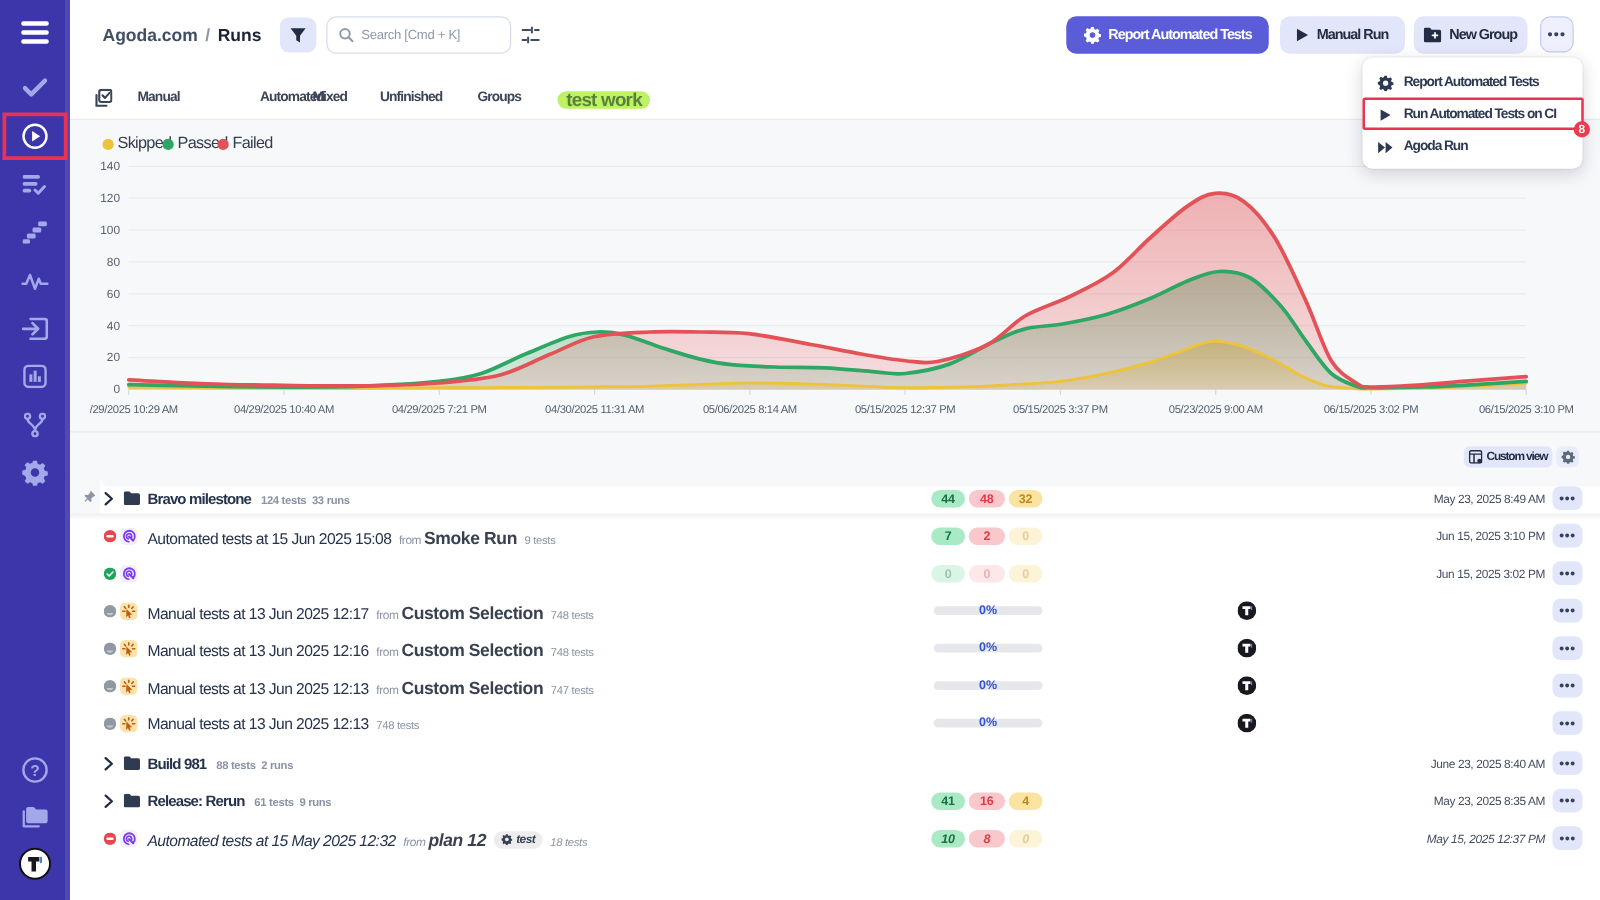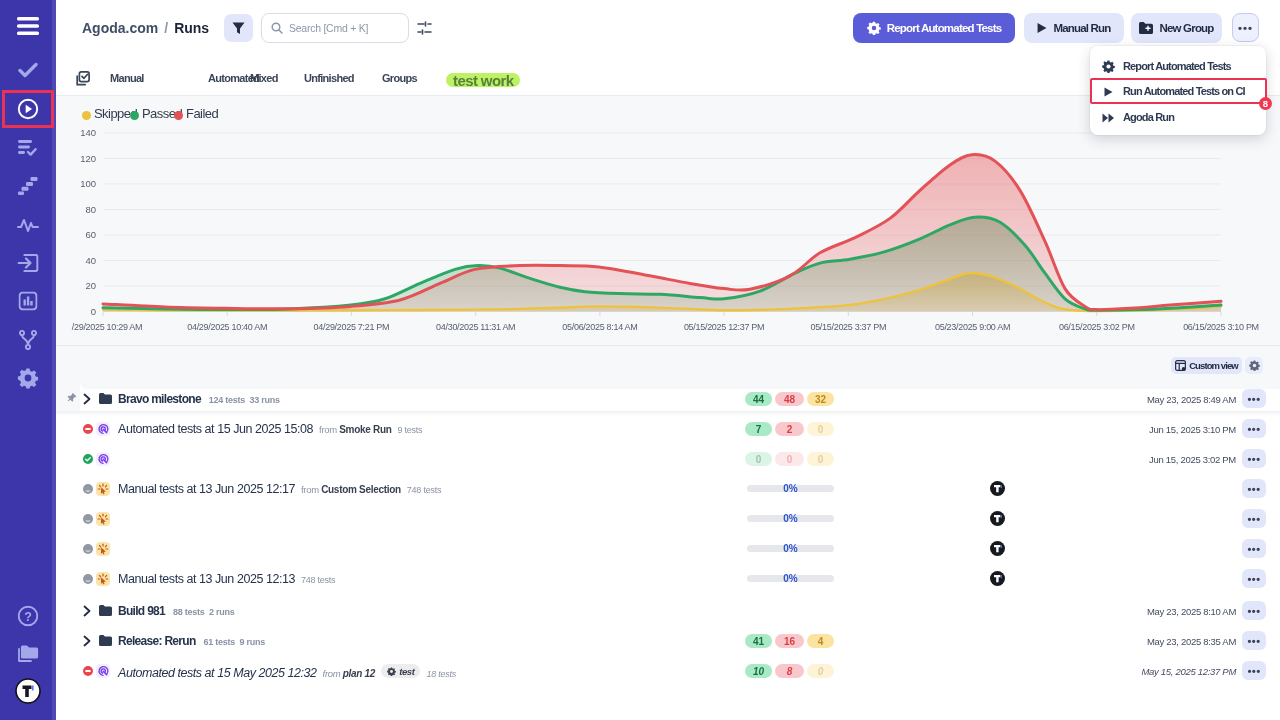--- a/index.html
+++ b/index.html
@@ -46,21 +46,21 @@
 
 #table { position:absolute; left:56px; top:382px; width:1224px; height:338px; background:#fff; }
 #tbl-greyL { position:absolute; left:0; top:0; width:24px; height:29px; background:#f7f8fa; }
 #tbl-greyT { position:absolute; left:24px; top:0; width:1200px; height:7px; background:#f7f8fa; border-bottom-left-radius:8px; }
 #row1shadow { position:absolute; left:0; top:29px; width:1224px; height:5px; background:linear-gradient(rgba(30,40,60,0.07), rgba(30,40,60,0)); }
 .row { position:absolute; left:0; width:1224px; height:30px; }
 .row .title { position:absolute; left:62px; top:8px; font-size:12.5px; color:#26334d; letter-spacing:-0.45px; white-space:nowrap; }
 .row .title.grp { font-weight:bold; font-size:12px; letter-spacing:-0.7px; }
 .small { font-size:9px; color:#8a93a5; letter-spacing:-0.25px; }
 .frm { font-size:9.5px; color:#8a93a5; letter-spacing:-0.3px; }
-.frm b { color:#39404f; font-size:10px; }
+.frm b { color:#39404f; font-size:14px; }
 .date { position:absolute; right:44px; top:10px; font-size:9.5px; color:#434c60; letter-spacing:-0.3px; text-align:right; }
 .dots3 { position:absolute; left:1186px; top:5px; width:24px; height:19px; background:#e2e6fa; border-radius:6px; color:#39415a; font-weight:bold; font-size:11px; letter-spacing:.5px; display:flex; align-items:center; justify-content:center; }
 .pill { position:absolute; top:8px; height:14px; border-radius:7px; font-size:10px; font-weight:bold; display:flex; align-items:center; justify-content:center; }
 .pg { left:689px; width:27px; background:#a9e9c6; color:#17703f; }
 .pr { left:719px; width:29px; background:#f9c8cc; color:#dc3d45; }
 .py { left:751px; width:27px; background:#fbe3a2; color:#bd8a1a; }
 .faded { opacity:.42; }
 .pbar { position:absolute; left:691px; top:11px; width:87px; height:7px; background:#e6e7eb; border-radius:3.5px; }
 .pct { position:absolute; left:691px; top:9px; width:87px; text-align:center; font-size:10px; font-weight:bold; color:#2f54cf; }
 .pct span { padding:0 2px; }
@@ -243,20 +243,21 @@
         <rect x="0" y="0" width="14" height="14" rx="4" fill="#fbe3ac"></rect>
         <g stroke="#c25a12" stroke-width="1.2" stroke-linecap="round">
           <path d="M7 2.2v1.8"></path>
           <path d="M10.6 3.4l-1.2 1.4"></path>
           <path d="M11.8 7h-1.8"></path>
           <path d="M3.4 3.4l1.2 1.4"></path>
           <path d="M2.2 7h1.8"></path>
         </g>
         <path d="M5.2 5.2l4.6 4.6-2.2.2 1 2-1.2.5-1-2.1-1.5 1.6z" fill="#c25a12"></path>
       </svg>
+      <span class="title">Manual tests at 13 Jun 2025 12:16&nbsp; <span class="frm">from <b>Custom Selection</b></span>&nbsp;&nbsp;<span class="small">748 tests</span></span>
       <span class="pbar"></span>
       <span class="pct"><span>0%</span></span>
       <svg class="abs ticon" width="15" height="15" viewBox="0 0 15 15">
         <circle cx="7.5" cy="7.5" r="7.5" fill="#17191f"></circle>
         <path fill="#fff" d="M4 4h6.4v2.2H8.6v5H6.2v-5H4z"></path>
         <rect x="10.7" y="4" width="1.1" height="3.1" fill="#4f7df0"></rect>
       </svg>
       <span class="dots3">•••</span>
     </div>
 <div class="row" style="top:152px;">
@@ -268,20 +269,21 @@
         <rect x="0" y="0" width="14" height="14" rx="4" fill="#fbe3ac"></rect>
         <g stroke="#c25a12" stroke-width="1.2" stroke-linecap="round">
           <path d="M7 2.2v1.8"></path>
           <path d="M10.6 3.4l-1.2 1.4"></path>
           <path d="M11.8 7h-1.8"></path>
           <path d="M3.4 3.4l1.2 1.4"></path>
           <path d="M2.2 7h1.8"></path>
         </g>
         <path d="M5.2 5.2l4.6 4.6-2.2.2 1 2-1.2.5-1-2.1-1.5 1.6z" fill="#c25a12"></path>
       </svg>
+      <span class="title">Manual tests at 13 Jun 2025 12:13&nbsp; <span class="frm">from <b>Custom Selection</b></span>&nbsp;&nbsp;<span class="small">747 tests</span></span>
       <span class="pbar"></span>
       <span class="pct"><span>0%</span></span>
       <svg class="abs ticon" width="15" height="15" viewBox="0 0 15 15">
         <circle cx="7.5" cy="7.5" r="7.5" fill="#17191f"></circle>
         <path fill="#fff" d="M4 4h6.4v2.2H8.6v5H6.2v-5H4z"></path>
         <rect x="10.7" y="4" width="1.1" height="3.1" fill="#4f7df0"></rect>
       </svg>
       <span class="dots3">•••</span>
     </div>
 <div class="row" style="top:182px;">
@@ -311,21 +313,21 @@
       <span class="dots3">•••</span>
     </div>
 <div class="row" style="top:214px;">
       <svg class="abs" style="left:27px;top:9px;" width="8" height="12" viewBox="0 0 8 12">
         <path d="M1.5 1.5L6.5 6l-5 4.5" fill="none" stroke="#222c3f" stroke-width="1.8" stroke-linecap="round" stroke-linejoin="round"></path>
       </svg>
       <svg class="abs" style="left:43px;top:9px;" width="13" height="11" viewBox="0 0 13 11">
         <path fill="#2f3b50" d="M0 1.5A1.5 1.5 0 0 1 1.5 0h3l1.4 1.6h5.6A1.5 1.5 0 0 1 13 3.1v6.4a1.5 1.5 0 0 1-1.5 1.5h-10A1.5 1.5 0 0 1 0 9.5z"></path>
       </svg>
       <span class="title grp">Build 981&nbsp;&nbsp; <span class="small">88 tests&nbsp; 2 runs</span></span>
-      <span class="date">May 23, 2025 8:10 AM</span>
+      <span class="date">June 23, 2025 8:40 AM</span>
       <span class="dots3">•••</span>
     </div>
 <div class="row" style="top:244px;">
       <svg class="abs" style="left:27px;top:9px;" width="8" height="12" viewBox="0 0 8 12">
         <path d="M1.5 1.5L6.5 6l-5 4.5" fill="none" stroke="#222c3f" stroke-width="1.8" stroke-linecap="round" stroke-linejoin="round"></path>
       </svg>
       <svg class="abs" style="left:43px;top:9px;" width="13" height="11" viewBox="0 0 13 11">
         <path fill="#2f3b50" d="M0 1.5A1.5 1.5 0 0 1 1.5 0h3l1.4 1.6h5.6A1.5 1.5 0 0 1 13 3.1v6.4a1.5 1.5 0 0 1-1.5 1.5h-10A1.5 1.5 0 0 1 0 9.5z"></path>
       </svg>
       <span class="title grp">Release: Rerun&nbsp;&nbsp; <span class="small">61 tests&nbsp; 9 runs</span></span>

